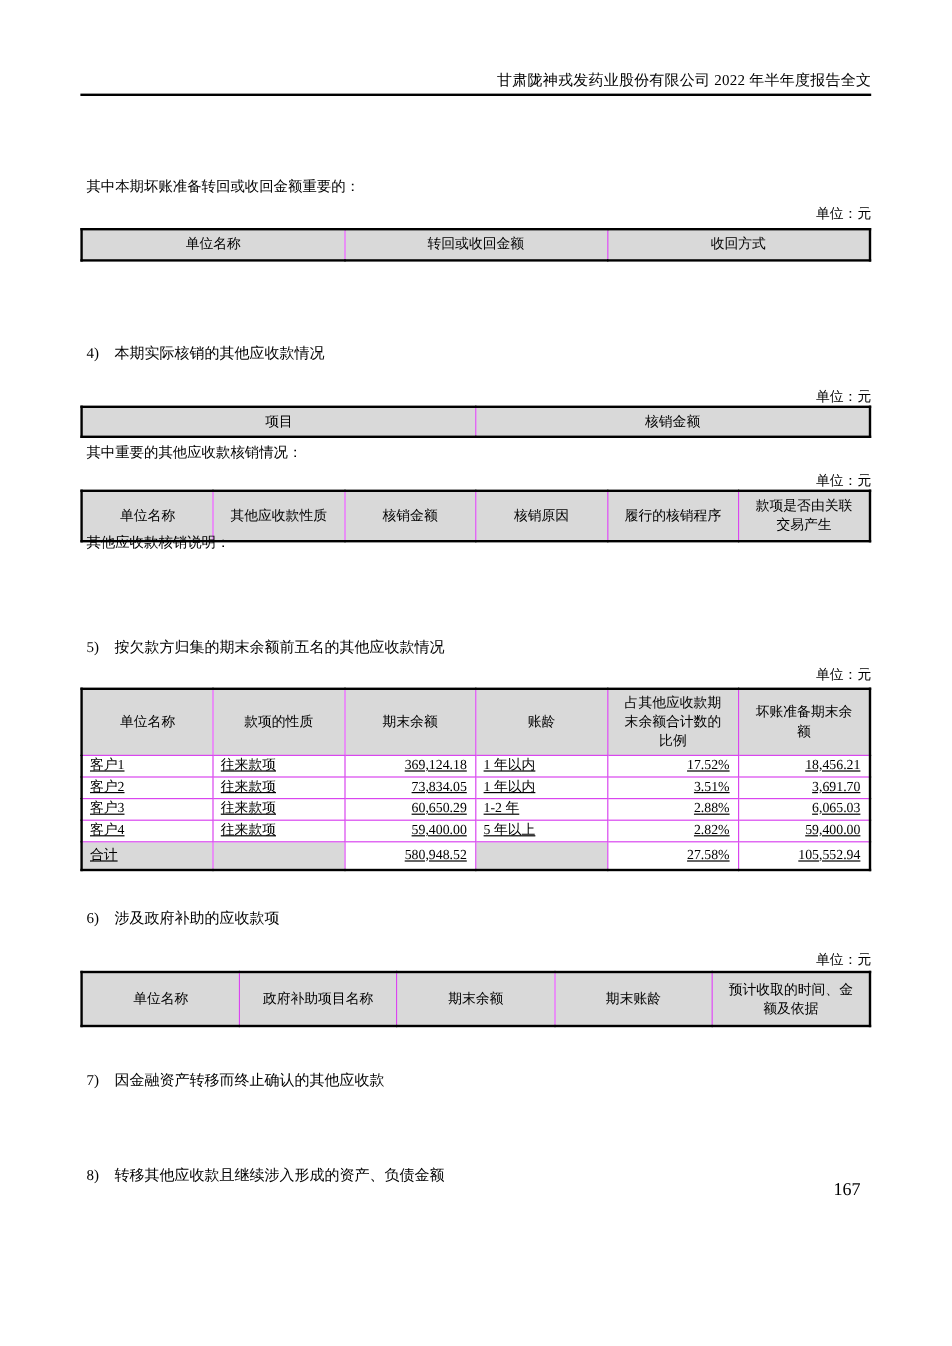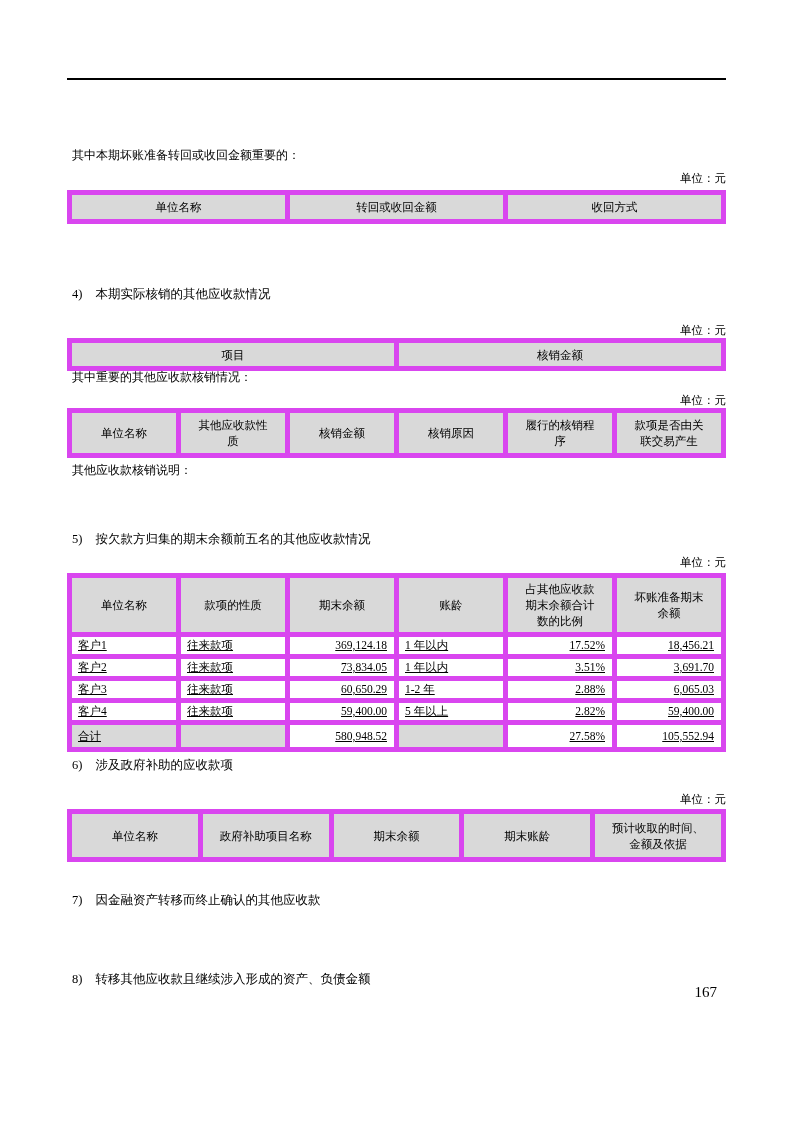--- a/index.html
+++ b/index.html
@@ -23,21 +23,21 @@
   }
   .heading{
     position:absolute;left:72px;font-size:12.5px;font-weight:normal;white-space:nowrap;
   }
   .heading .num{display:inline-block;margin-right:13px;}
   table.tbl{
     position:absolute;left:67px;width:659px;border-collapse:collapse;
     table-layout:fixed;border:2px solid #000;
   }
   .tbl th,.tbl td{
-    border:5px solid #d946ef;font-weight:normal;font-size:11.5px;
+    border:1px solid #d946ef;font-weight:normal;font-size:11.5px;
     overflow:hidden;word-break:break-all;
   }
   .tbl th{
     background:#d9d9d9;text-align:center;vertical-align:middle;line-height:16px;
     padding:0 6px;
   }
   .t1 th{height:24px;}
   .t2 th{height:23px;}
   .t3 th{height:40px;padding:0 13px;}
   .t6 th{height:43px;padding:0 12px;}
@@ -50,20 +50,21 @@
   .t5 td.g{background:#d9d9d9;}
   .pagenum{
     position:absolute;top:984px;right:76px;font-size:15px;
   }
 </style>
 </head>
 <body>
 
 <div class="page">
 
+  <div class="hdr-title">甘肃陇神戎发药业股份有限公司 2022 年半年度报告全文</div>
   <div class="hdr-rule"></div>
 
   <p class="para" style="top:147px">其中本期坏账准备转回或收回金额重要的：</p>
 
   <div class="unit" style="top:171px">单位：元</div>
 
   <table class="tbl t1" style="top:190px">
     <thead>
       <tr>
         <th>单位名称</th>
@@ -98,21 +99,21 @@
         <th>单位名称</th>
         <th>其他应收款性质</th>
         <th>核销金额</th>
         <th>核销原因</th>
         <th>履行的核销程序</th>
         <th>款项是否由关联交易产生</th>
       </tr>
     </thead>
   </table>
 
-  <p class="para" style="top:462px">其他应收款核销说明：</p>
+  <p class="para" style="top:444px">其他应收款核销说明：</p>
 
   <div class="heading" style="top:531px">
     <span class="num">5)</span><span>按欠款方归集的期末余额前五名的其他应收款情况</span>
   </div>
 
   <div class="unit" style="top:555px">单位：元</div>
 
   <table class="tbl t5" style="top:573px">
     <thead>
       <tr>

